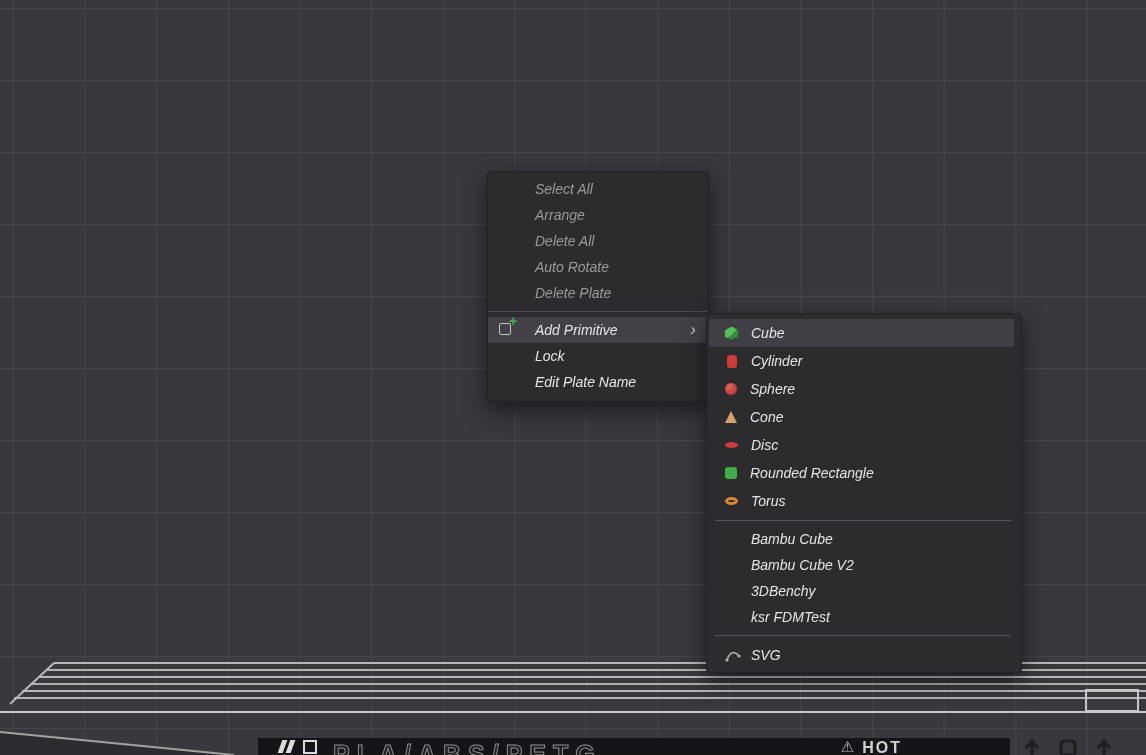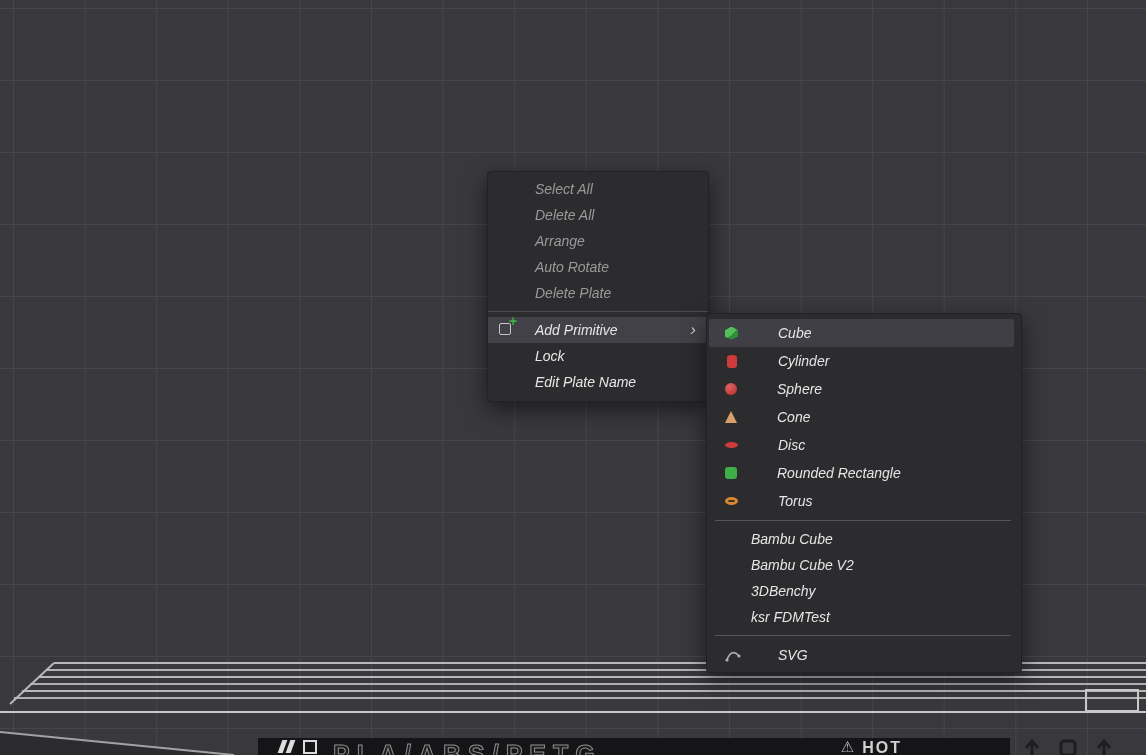--- a/index.html
+++ b/index.html
@@ -65,21 +65,21 @@
 
   .ap-icon { position:absolute; left:11px; top:6px; width:12px; height:12px;
              border:1.6px solid #c4c4c4; border-radius:2px; box-sizing:border-box; }
   .ap-icon .plus { position:absolute; right:-7px; top:-10px; color:#3fae49;
                    font-size:14px; font-weight:bold; line-height:14px; }
 
   .sep { height:1px; background:#4b4b50; }
   .main-menu .sep { margin:5px 0; }
   .sub-menu .sep { margin:5px 10px 5px 8px; background:#55555a; }
 
-  .smi { display:flex; align-items:center; height:28px; padding:0 8px 0 18px; cursor:default;gap:27px; }
+  .smi { display:flex; align-items:center; height:28px; padding:0 8px 0 18px; cursor:default; }
   .smi.model { height:26px; padding-left:44px; }
   .smi.highlight { background:#3f3f45; margin:0 7px 0 2px; padding-left:16px; border-radius:2px; }
   .smi-label { white-space:nowrap; }
 
   
   .pic { width:13px; height:13px; margin-right:13px; flex:none; position:relative; box-sizing:border-box; }
   .pic.cube  { background:linear-gradient(140deg,#54c05c 0 55%, #2f8f38 55%);
                clip-path:polygon(50% 0,100% 28%,100% 78%,50% 100%,0 78%,0 28%); }
   .pic.cylinder { width:10px; height:13px; margin-left:2px; margin-right:14px;
                   background:#cf3b3b; border-radius:45%/22%; }
@@ -132,22 +132,22 @@
     <svg width="20" height="20" viewBox="0 0 20 20">
       <rect x="3" y="4" width="14" height="14" rx="3" fill="none" stroke="#1e1e21" stroke-width="3"></rect>
     </svg>
     <svg width="20" height="20" viewBox="0 0 20 20">
       <path d="M10 18 V6 M4 11 L10 4 L16 11" fill="none" stroke="#1e1e21" stroke-width="3"></path>
     </svg>
   </div>
 
   <div class="menu main-menu">
     <div class="mi disabled">Select All</div>
+    <div class="mi disabled">Arrange</div>
     <div class="mi disabled">Delete All</div>
-    <div class="mi disabled">Arrange</div>
     <div class="mi disabled">Auto Rotate</div>
     <div class="mi disabled">Delete Plate</div>
 
     <div class="sep"></div>
 
     <div class="mi add-prim">
       <span class="ap-icon">
           <span class="plus">+</span>
         </span>
       <span class="mi-label">Add Primitive</span>

